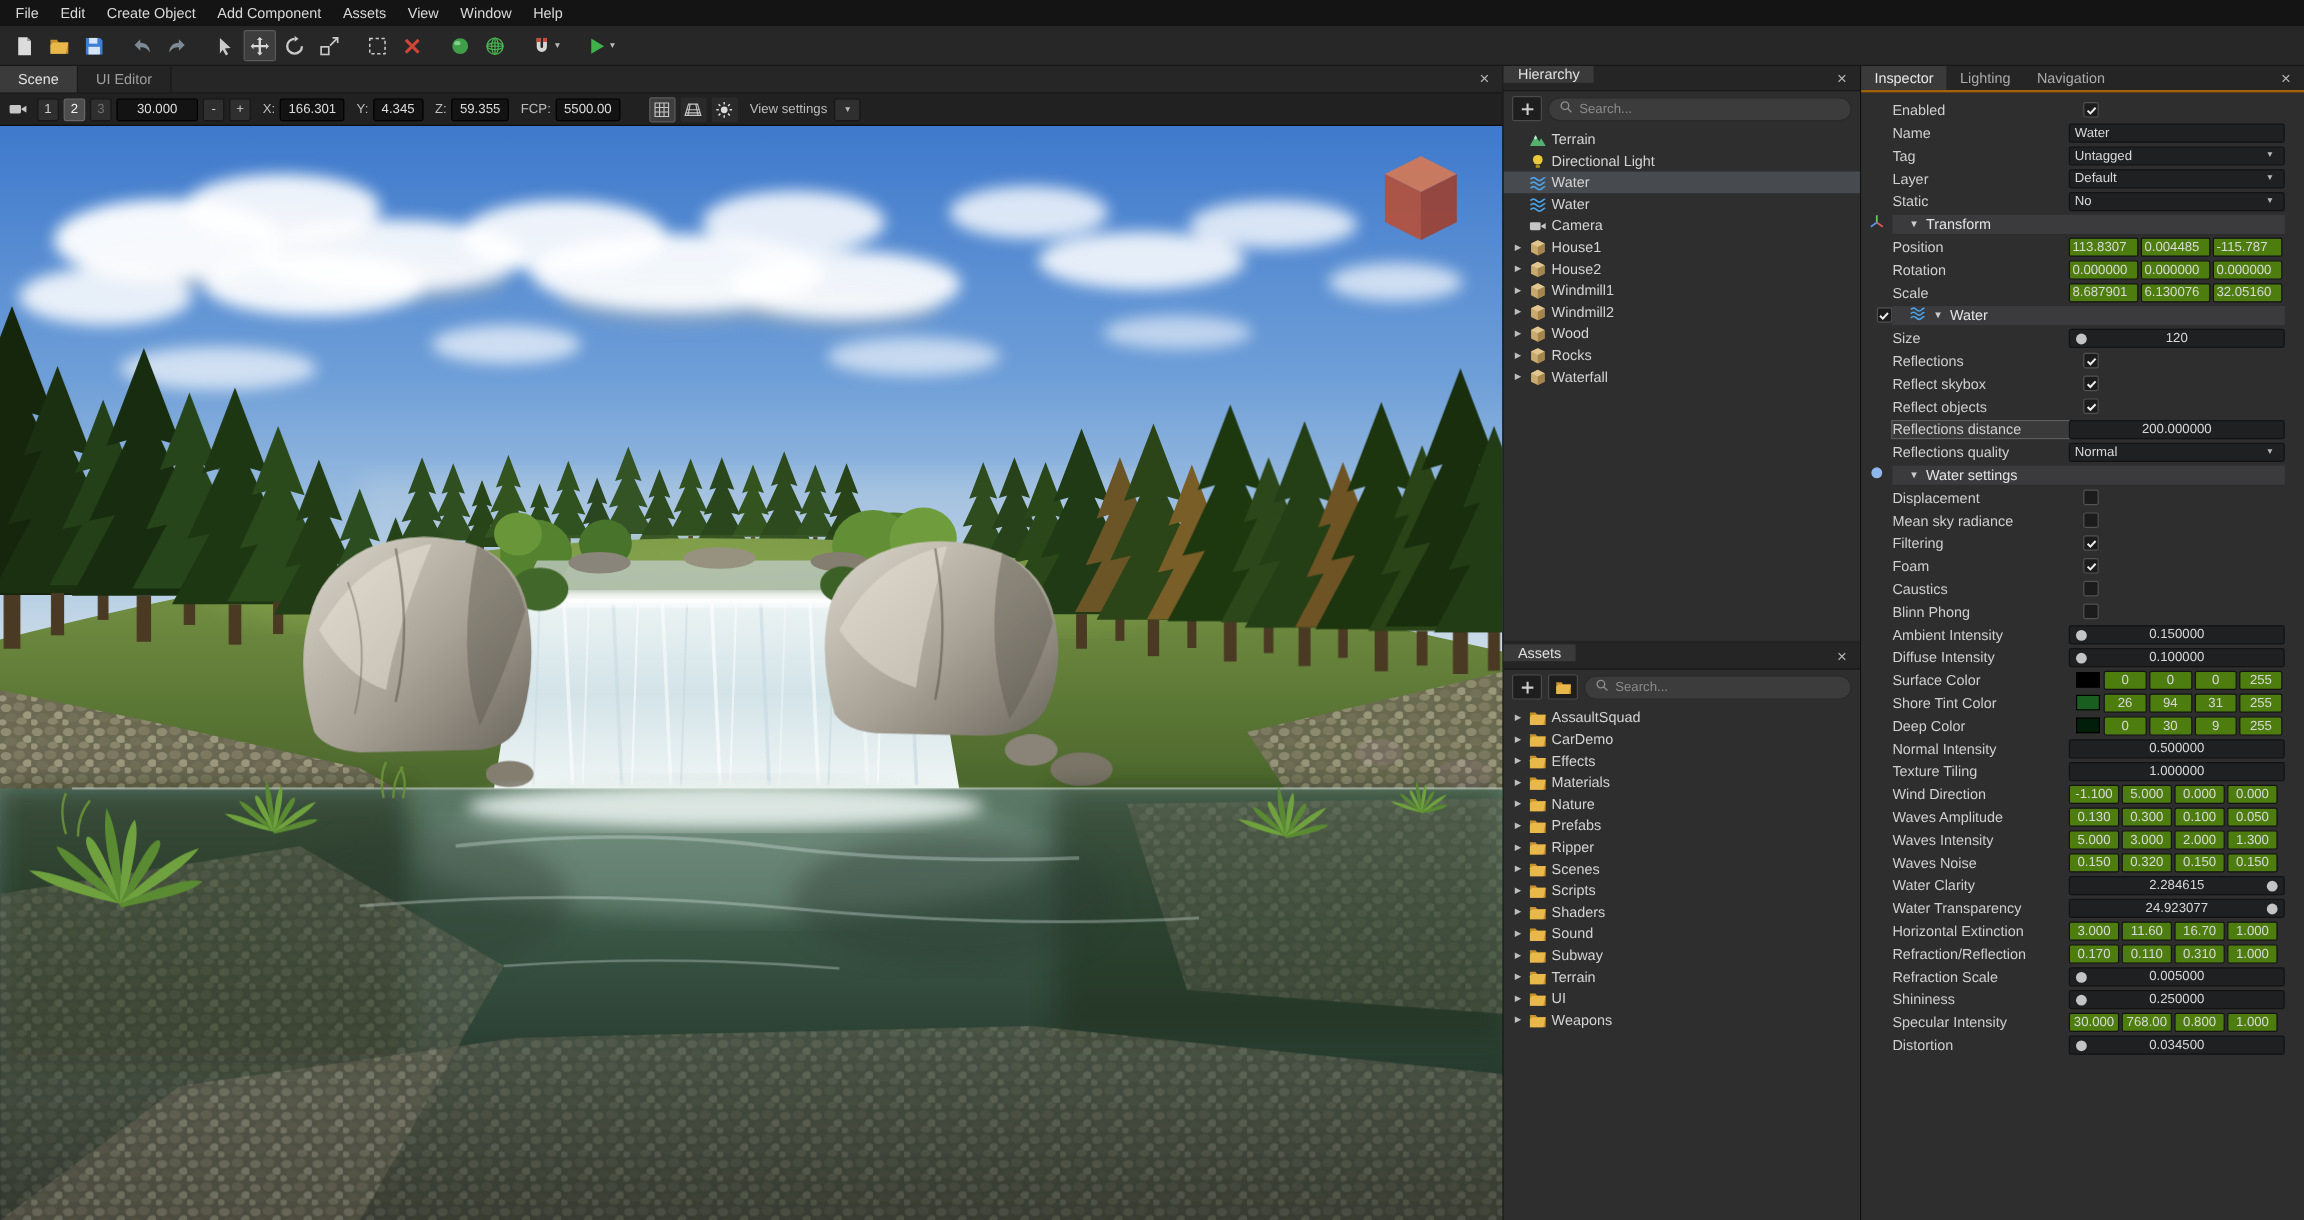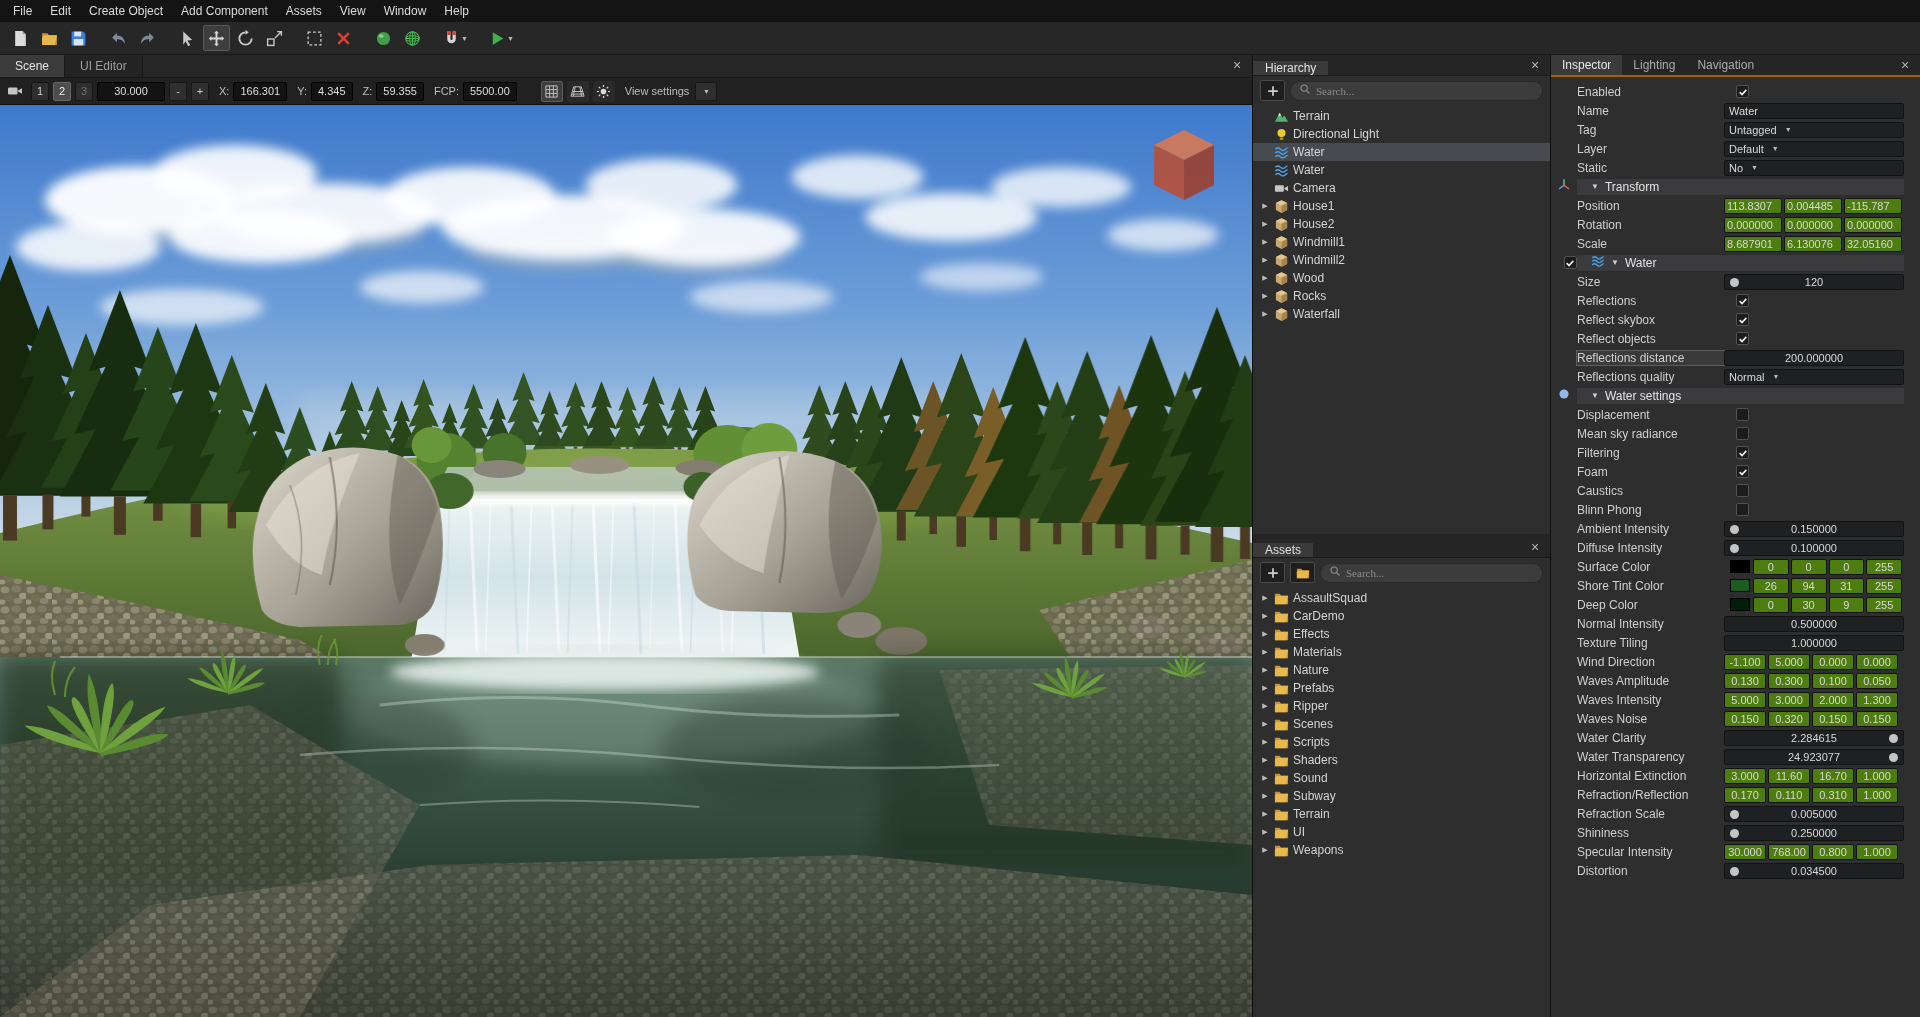--- a/index.html
+++ b/index.html
@@ -44,28 +44,28 @@
 .vtool.active{background:#3e3e3e;border-color:#5d5d5d}
 .vdrop{width:22px;height:19px;background:#2f2f2f;border:1px solid #171717;border-radius:2px;display:flex;align-items:center;justify-content:center;margin-left:2px}
 .vspacer{width:16px;flex:none}
 #scene{flex:1;position:relative;background:#0a0f14;min-height:0}
 #scene svg{width:100%;height:100%;display:block}
 
 
 #middle-col{width:298px;flex:none;display:flex;flex-direction:column;background:#2e2e2e;border-right:1px solid #101010}
 #hierarchy-panel{height:482px;flex:none;display:flex;flex-direction:column;border-bottom:3px solid #242424}
 #assets-panel{flex:1;display:flex;flex-direction:column;min-height:0}
-.panel-head{height:21px;background:#252525;border-bottom:1px solid #1a1a1a;display:flex;align-items:flex-end;position:relative;flex:none}
+.panel-head{height:21px;background:#252525;border-bottom:1px solid #1a1a1a;display:flex;align-items:flex-start;position:relative;flex:none}
 .panel-tab{background:#3a3a3a;padding:0 12px;display:flex;align-items:center;color:#e0e0e0}
 .panel-tools{height:29px;display:flex;align-items:center;gap:5px;padding:0 7px;flex:none}
 .sq-btn{width:25px;height:21px;background:#1e1e1e;border:1px solid #4a4a4a;border-radius:2px;display:flex;align-items:center;justify-content:center}
 .sq-btn svg{width:14px;height:14px}
 .searchbox{flex:1;height:20px;background:#3c3c3c;border:1px solid #2a2a2a;border-radius:10px;display:flex;align-items:center;gap:5px;padding:0 8px}
 .searchbox svg{width:12px;height:12px;flex:none}
-.searchbox input{flex:1;background:transparent;border:none;outline:none;color:#c9c9c9;font-size:11px;font-family:Liberation Serif, serif;min-width:0}
+.searchbox input{flex:1;background:transparent;border:none;outline:none;color:#c9c9c9;font-size:11px;font-family:Liberation Sans, sans-serif;min-width:0}
 .searchbox input::placeholder{color:#8b8b8b}
 .tree{flex:1;overflow:hidden;padding-top:2px}
 .tree-row{height:18px;display:flex;align-items:center;gap:4px;padding-left:7px;white-space:nowrap}
 .tree-row.selected{background:#474b4f}
 .tw-arrow{width:10px;flex:none;font-size:7px;color:#bdbdbd;text-align:center}
 .tree-icon{width:15px;height:15px;flex:none}
 .tree-icon svg{width:15px;height:15px;display:block}
 .tlabel{color:#d4d4d4}
 
 
@@ -77,21 +77,21 @@
 .irow{height:19px;display:flex;align-items:center;padding-right:16px}
 .gutter{width:26px;flex:none;display:flex;align-items:center;justify-content:center}
 .gutter svg{width:14px;height:14px}
 .ilabel{flex:1;min-width:0;white-space:nowrap;overflow:hidden;color:#cfcfcf}
 .ilabel.hl{outline:1px solid #5d5d5d;background:#3a3a3a}
 .ictrl{width:180px;flex:none;display:flex;align-items:center;position:relative}
 .cb{width:13px;height:13px;background:#1c1c1c;border:1px solid #525252;border-radius:2px;margin-left:12px;display:flex;align-items:center;justify-content:center}
 .cb svg{width:10px;height:10px}
 .ifield{height:16px;background:#1e2022;border:1px solid #131313;border-radius:2px;flex:1;display:flex;align-items:center;font-size:11px;color:#d8d8d8;overflow:hidden}
 .ifield>span{padding:0 4px;white-space:nowrap}
-.idrop{}
+.idrop{justify-content:space-between}
 .idrop .darr{margin-right:4px}
 .ival{justify-content:center}
 .islider{justify-content:center;position:relative}
 .knob{width:9px;height:9px;border-radius:50%;background:#c4c4c4;position:absolute;top:3px}
 .knobL{left:5px}.knobR{right:5px}
 .vecbox{height:16px;background:#4d7c0f;border:1px solid #131313;border-radius:2px;font-size:11px;color:#d8d8d8;overflow:hidden;white-space:nowrap;display:flex;align-items:center;padding:0 2px}
 .vec3 .vecbox{width:58px;margin-right:2px}
 .vec4 .vecbox{width:42px;margin-right:2px;justify-content:center}
 .swatch{width:20px;height:13px;border:1px solid #000;margin:0 3px 0 6px;flex:none}
 .colboxes{display:flex;flex:1}

